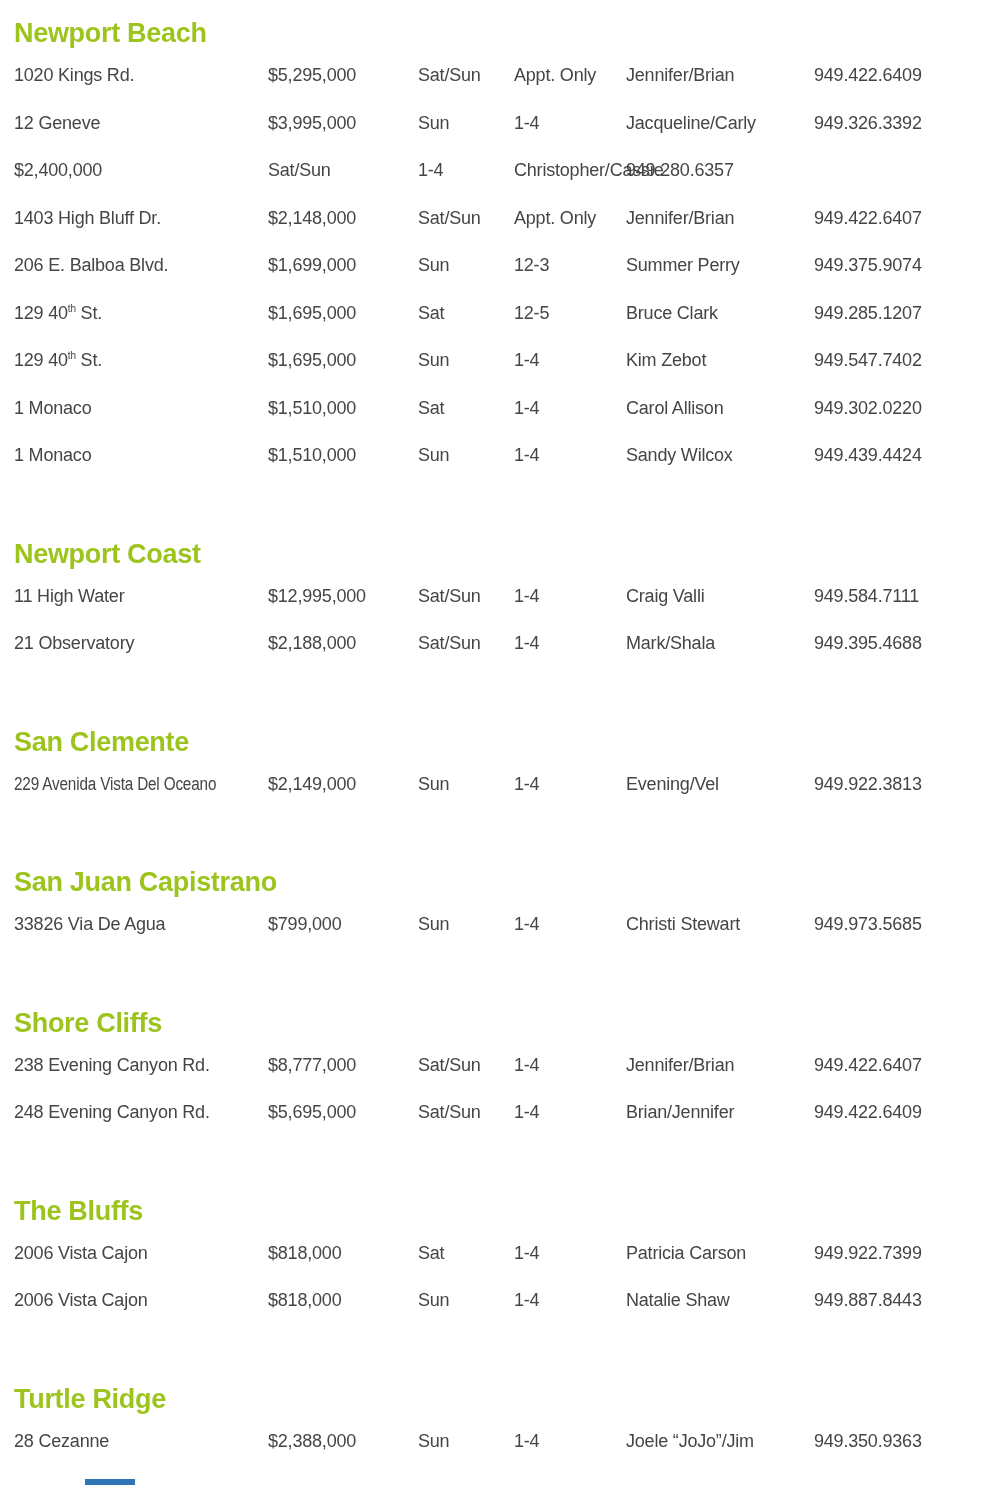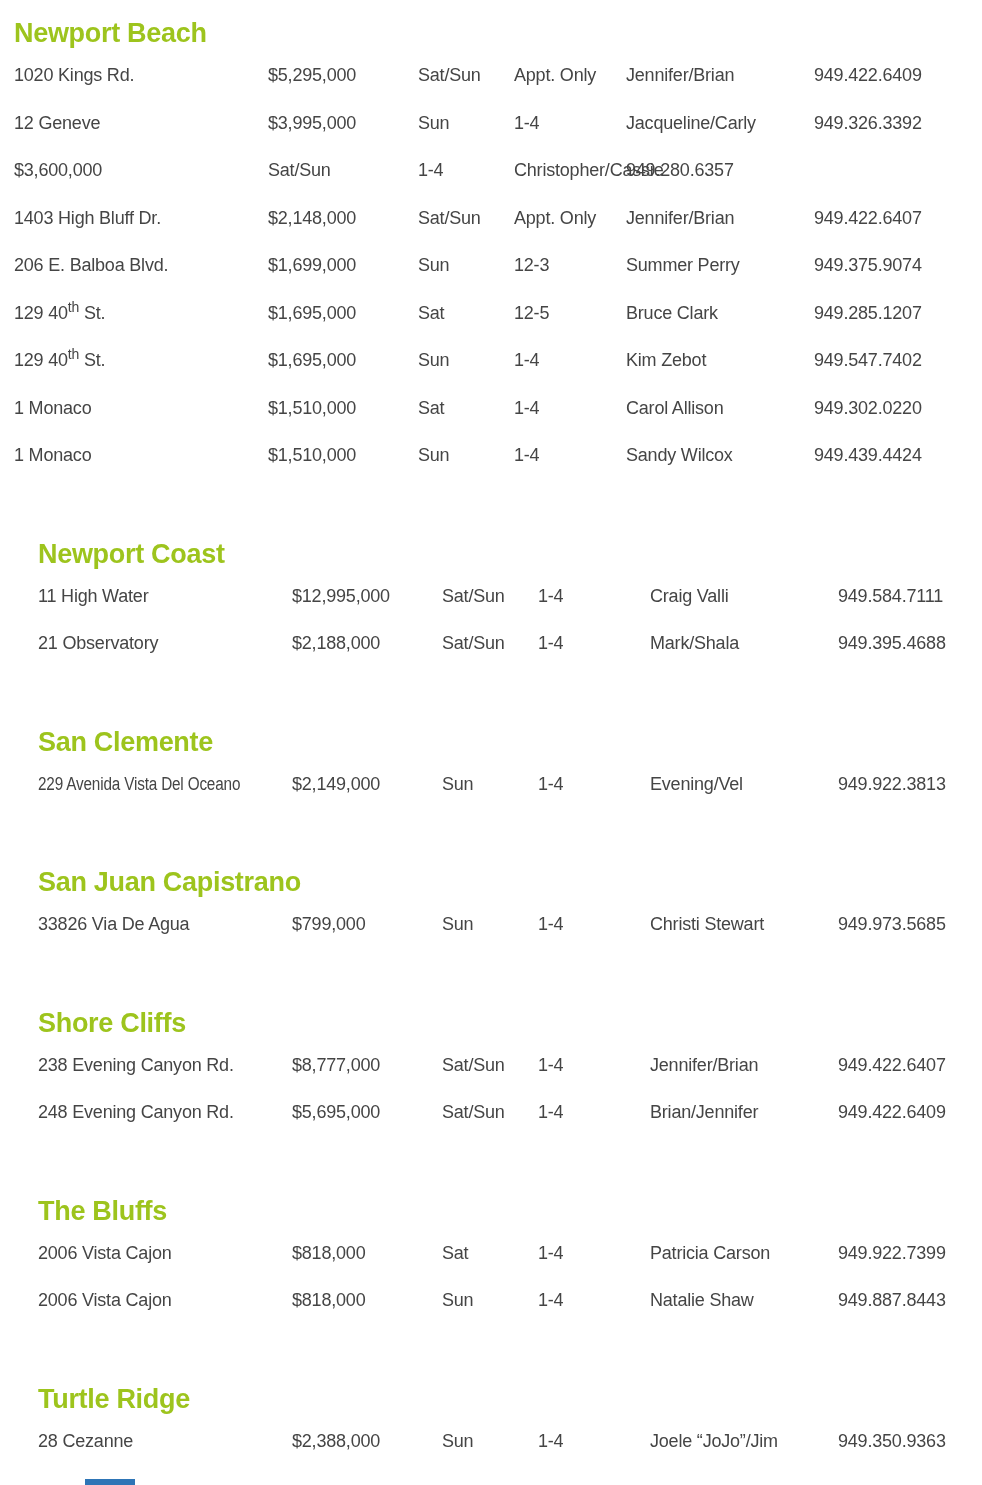--- a/index.html
+++ b/index.html
@@ -12,41 +12,41 @@
   html,body{margin:0;padding:0;}
   body{
     width:982px;height:1485px;
     background:var(--page-bg);
     font-family:"Liberation Sans", sans-serif;
     color:var(--text-color);
     position:relative;
     overflow:hidden;
   }
   .list{padding:16px 5px 0 14px;}
-  .city-section + .city-section{margin-top:45px;margin-left:24px;}
+  .city-section + .city-section{margin-top:45px;}
   h2.section-title{
     margin:0 0 14px 0;
     font-size:27px;
     line-height:34px;
     font-weight:600;
     letter-spacing:-0.3px;
     color:var(--heading-color);
   }
   .row{
     display:grid;
     grid-template-columns:254px 150px 96px 112px 188px 1fr;
     height:47.5px;
     align-items:start;
     font-size:18px;
     line-height:23px;
     letter-spacing:-0.2px;
     white-space:nowrap;
   }
   .cell{overflow:visible;}
-  sup{font-size:14px;line-height:0;text-align:right;}
+  sup{font-size:10px;line-height:0;text-align:right;}
   .addr{display:inline-block;}
   .addr.condensed{transform:scaleX(0.85);transform-origin:0 55%;}
   .accent-bar{
     position:absolute;
     left:85px;bottom:0;
     width:50px;height:6px;
     background:var(--accent-bar-color);
   }
 </style>
 </head>
@@ -65,21 +65,21 @@
       </div>
       <div class="row">
         <span class="cell address"><span class="addr">12 Geneve</span></span>
         <span class="cell price">$3,995,000</span>
         <span class="cell day">Sun</span>
         <span class="cell time">1-4</span>
         <span class="cell agent">Jacqueline/Carly</span>
         <span class="cell phone">949.326.3392</span>
       </div>
       <div class="row">
-        <span class="cell price">$3,600,000</span>
+        <span class="cell price">$2,400,000</span>
         <span class="cell day">Sat/Sun</span>
         <span class="cell time">1-4</span>
         <span class="cell agent">Christopher/Cassie</span>
         <span class="cell phone">949.280.6357</span>
       </div>
       <div class="row">
         <span class="cell address"><span class="addr">1403 High Bluff Dr.</span></span>
         <span class="cell price">$2,148,000</span>
         <span class="cell day">Sat/Sun</span>
         <span class="cell time">Appt. Only</span>

